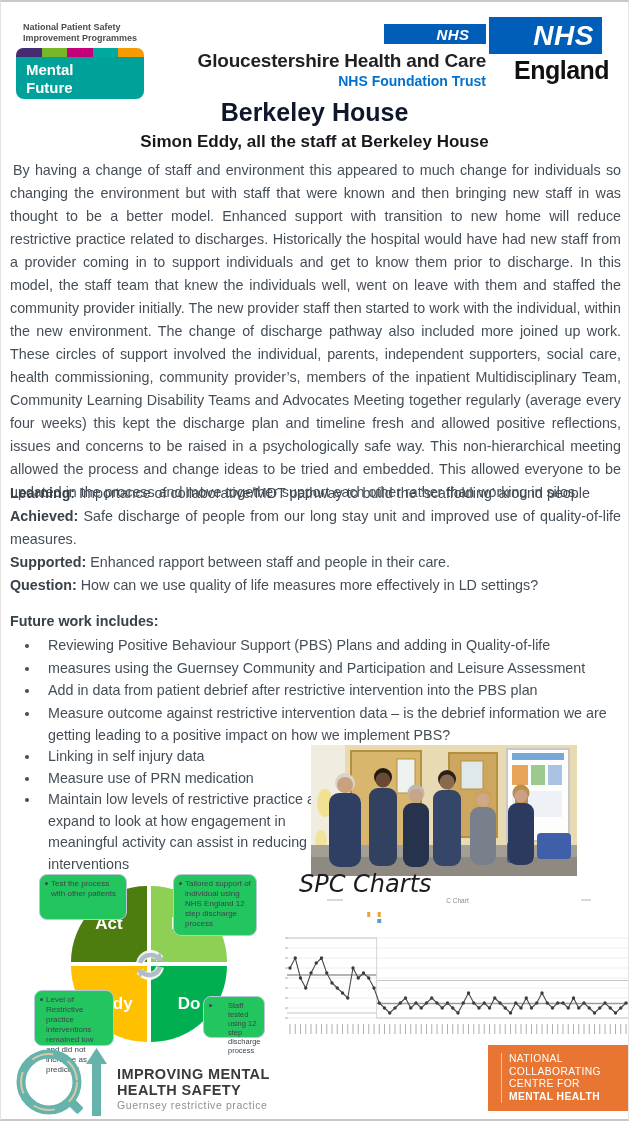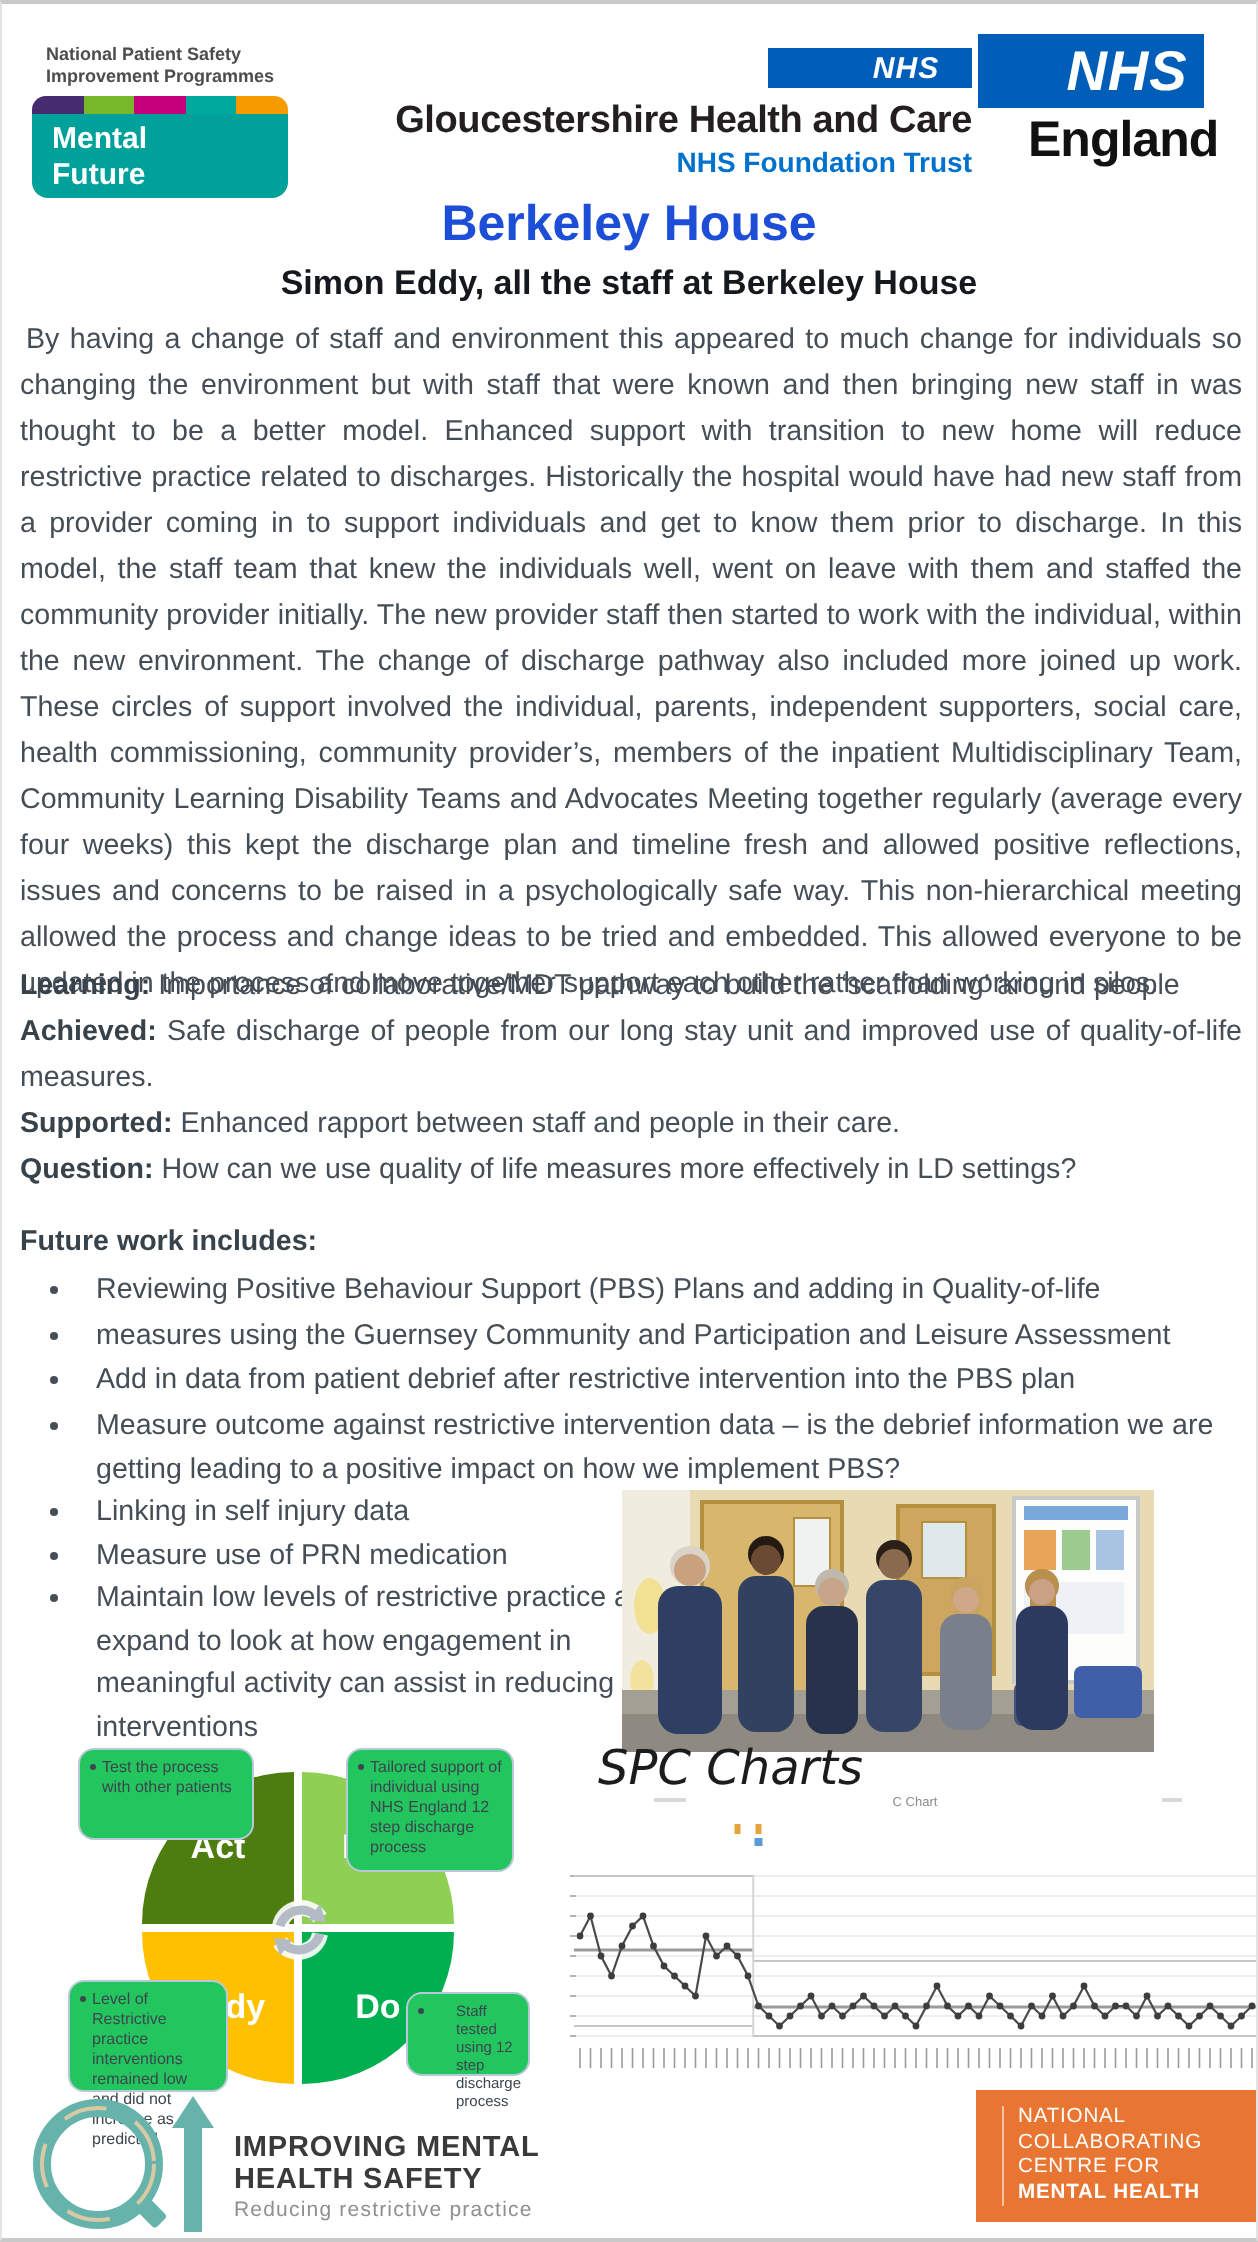--- a/index.html
+++ b/index.html
@@ -22,21 +22,21 @@
     display:flex;align-items:center;justify-content:center;letter-spacing:.5px;padding-left:36px;}
   .trust-logo{position:absolute;left:193px;top:22px;width:292px;text-align:right;}
   .trust-logo .nhs-box{position:absolute;right:0;top:0;width:66px;height:20px;font-size:15px;}
   .trust-name{padding-top:26px;font-size:19px;font-weight:700;color:#231f20;letter-spacing:-0.2px;}
   .trust-sub{font-size:14px;font-weight:700;color:#0072ce;margin-top:1px;}
   .england-logo{position:absolute;left:513px;top:15px;width:100px;text-align:right;}
   .england-logo .nhs-box{position:absolute;right:12px;top:0;width:77px;height:37px;font-size:28px;}
   .england-name{padding-top:39px;font-size:25px;font-weight:700;color:#111;letter-spacing:-0.5px;padding-right:10px;}
   
   .title{position:absolute;left:0;top:96px;width:100%;text-align:center;
-    font-size:25px;font-weight:700;color:#1d4ed8;}
+    font-size:25px;font-weight:700;color:#0f172a;}
   .subtitle{position:absolute;left:0;top:130px;width:100%;text-align:center;
     font-size:17px;font-weight:700;color:#15191d;}
   
   .body-text{position:absolute;left:9px;top:157px;width:611px;
     font-size:14.3px;line-height:23px;text-align:justify;text-indent:3px;}
   .labeled-lines{position:absolute;left:9px;top:480px;width:611px;font-size:14.3px;line-height:23px;text-align:justify;}
   .labeled-lines b{color:#38424b;}
   .fw-heading{position:absolute;left:9px;top:611px;font-size:14.3px;font-weight:700;color:#38424b;}
   ul.bullets{margin:0;padding:0 0 0 30px;font-size:14.3px;}
   ul.bullets li{padding-left:8px;margin:0;}
@@ -385,21 +385,21 @@
     <svg width="104" height="74" viewBox="0 0 104 74">
       <circle cx="38" cy="36" r="28" fill="none" stroke="#66b3ac" stroke-width="9"></circle>
       <circle cx="38" cy="36" r="28" fill="none" stroke="#d9c9a3" stroke-width="2" stroke-dasharray="22 16"></circle>
       <rect x="58" y="56" width="14" height="9" rx="2" fill="#66b3ac" transform="rotate(45 65 60)"></rect>
       <rect x="81" y="16" width="9" height="54" fill="#66b3ac"></rect>
       <path d="M 85.5 2 L 96 18 L 75 18 Z" fill="#66b3ac"></path>
     </svg>
     <div class="qi-text">
       <div class="l1">IMPROVING MENTAL</div>
       <div class="l1">HEALTH SAFETY</div>
-      <div class="tag">Reducing restrictive practice</div>
+      <div class="tag">Guernsey restrictive practice</div>
     </div>
   </div>
 
   <div class="nccmh">
     <div class="nccmh-inner">
       <div>NATIONAL</div>
       <div>COLLABORATING</div>
       <div>CENTRE FOR</div>
       <div class="last">MENTAL HEALTH</div>
     </div>

